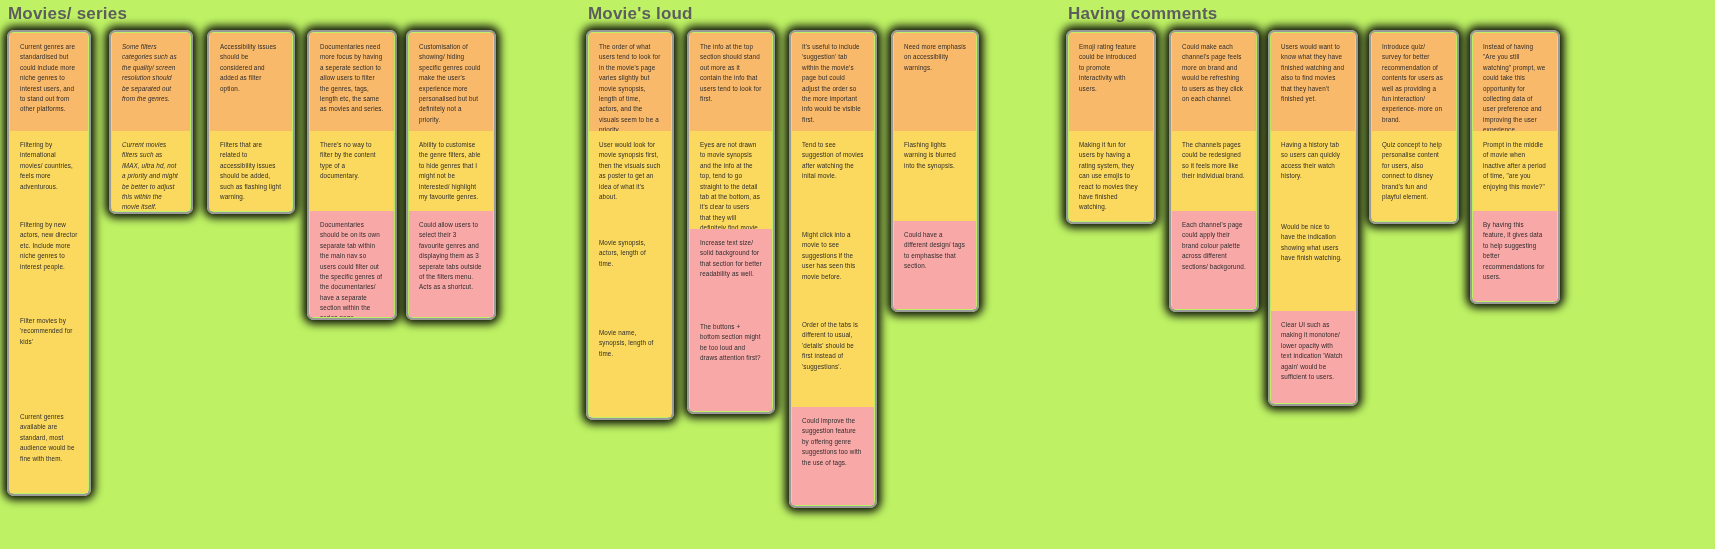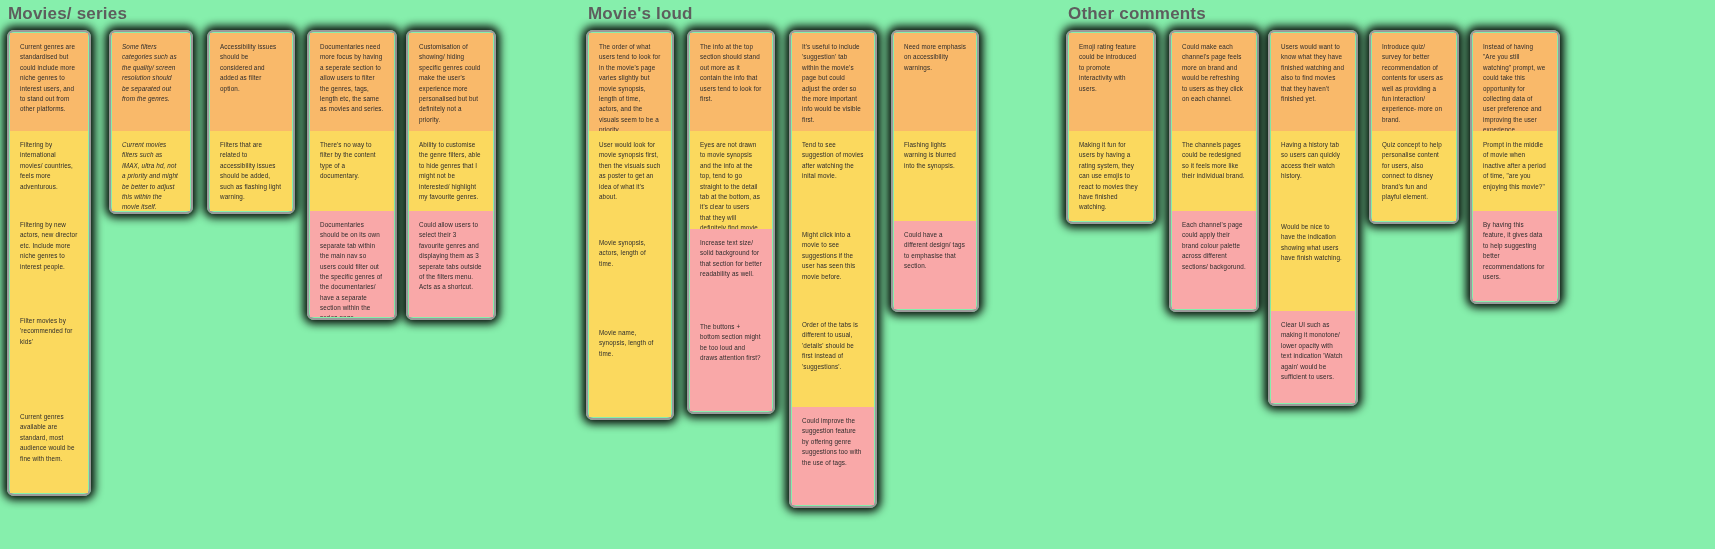--- a/index.html
+++ b/index.html
@@ -7,21 +7,21 @@
     margin: 0; padding: 0;
     background: #000;
     width: 1715px; height: 549px;
     overflow: hidden;
     font-family: "Liberation Sans", sans-serif;
   }
   #board {
     position: relative;
     width: 1715px;
     height: 549px;
-    background: #86efac;
+    background: #bef264;
   }
   .section-title {
     position: absolute;
     color: #5e5e5e;
     font-size: 17px;
     font-weight: 600;
     letter-spacing: 0.2px;
     white-space: nowrap;
     user-select: none;
   }
@@ -47,21 +47,21 @@
   .note.pink   { background: #F9A8A8; }
   .note.italic { font-style: italic; }
   .note-text { display: block; }
 </style>
 </head>
 <body>
 
 <div id="board">
     <div class="section-title" style="left: 8px; top: 4px;">Movies/ series</div>
     <div class="section-title" style="left: 588px; top: 4px;">Movie's loud</div>
-    <div class="section-title" style="left: 1068px; top: 4px;">Other comments</div>
+    <div class="section-title" style="left: 1068px; top: 4px;">Having comments</div>
     <div class="group" style="left: 7px; top: 30px; width: 84px; height: 466px;"></div>
     <div class="note orange" style="left: 10px; top: 33px; width: 78px; height: 98px;">
       <span class="note-text">Current genres are standardised but could include more niche genres to interest users, and to stand out from other platforms.</span>
     </div>
     <div class="note yellow" style="left: 10px; top: 131px; width: 78px; height: 80px;">
       <span class="note-text">Filtering by international movies/ countries, feels more adventurous.</span>
     </div>
     <div class="note yellow" style="left: 10px; top: 211px; width: 78px; height: 96px;">
       <span class="note-text">Filtering by new actors, new director etc. Include more niche genres to interest people.</span>
     </div>

